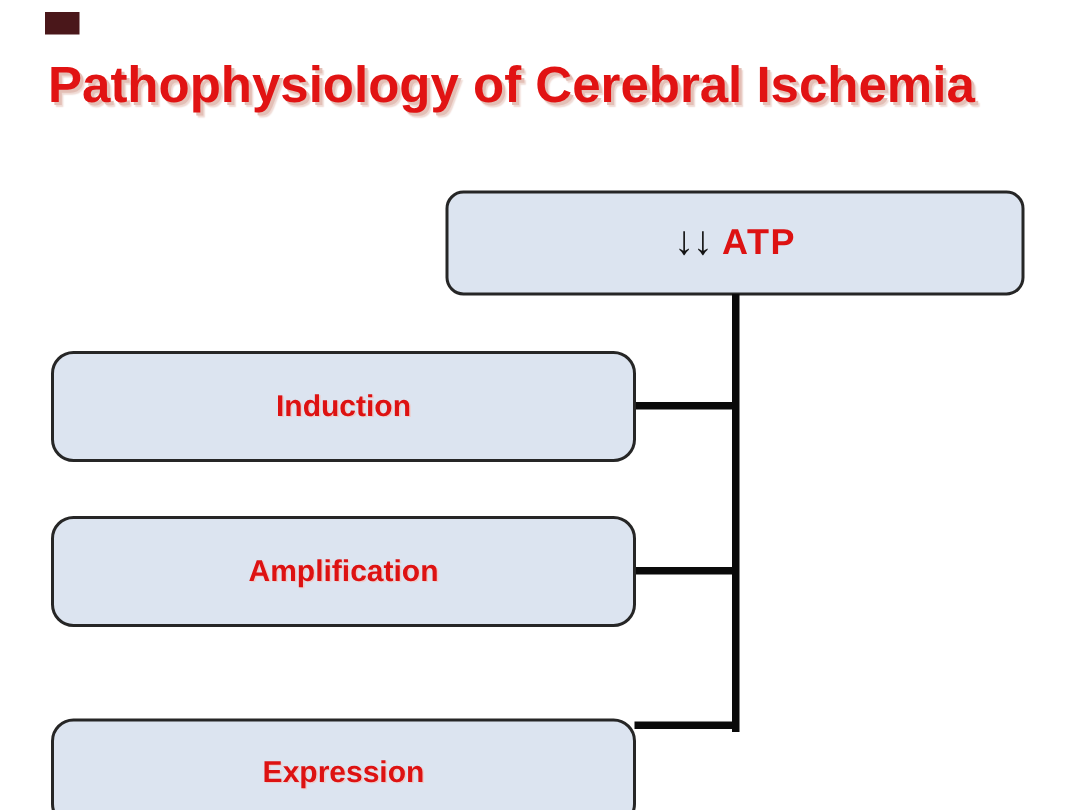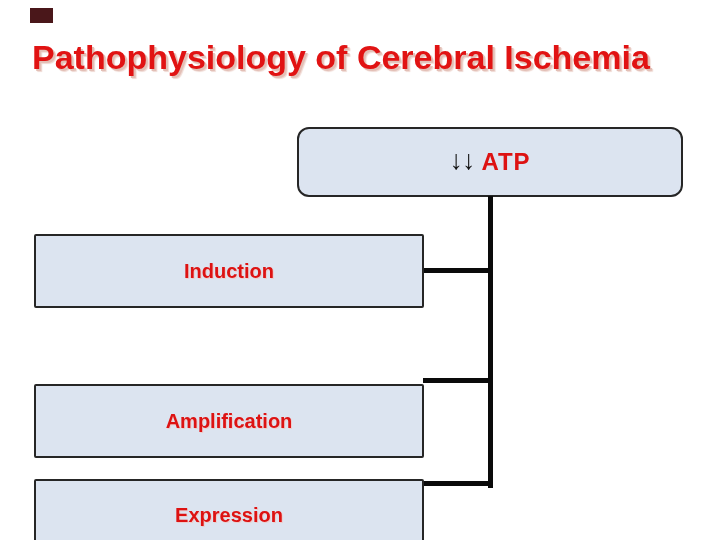--- a/index.html
+++ b/index.html
@@ -66,24 +66,24 @@
     font-size: 27px;
     color: var(--arrow_black, #141414);
     letter-spacing: -1px;
     line-height: 1;
     padding-bottom: 3px;
   }
   .stage-box {
     left: 34px;
     width: 390px;
     height: 74px;
-    border-radius: 2px;
+    border-radius: 15px;
   }
   .stage-induction { top: 234px; }
-  .stage-amplification { top: 344px; margin-top: 40px; }
+  .stage-amplification { top: 344px; }
   .stage-expression { top: 479px; height: 72px; }
   .stage-label {
     font-size: 20px;
     font-weight: 700;
     color: var(--label_red, #dd1212);
     text-shadow: 1px 1px 0 var(--label_shadow, #edcccc);
   }
   .line {
     position: absolute;
     background: var(--connector_black, #0a0a0a);

